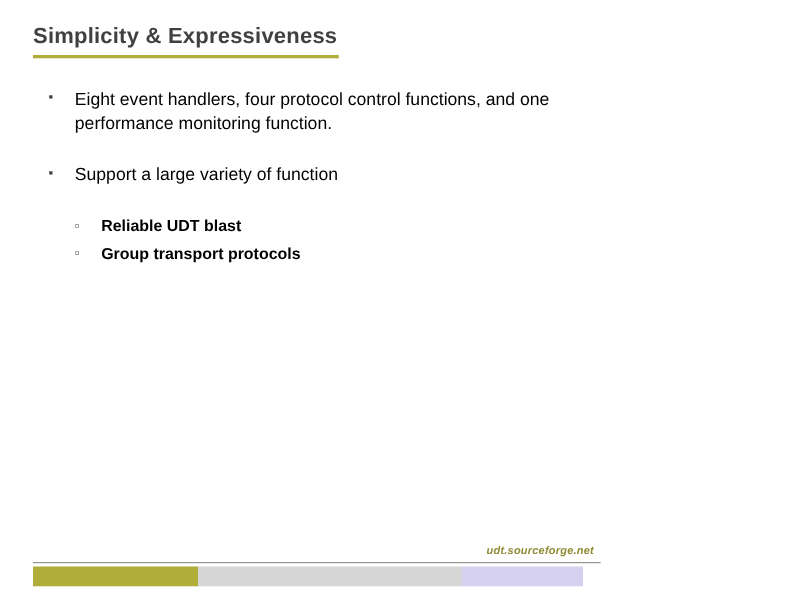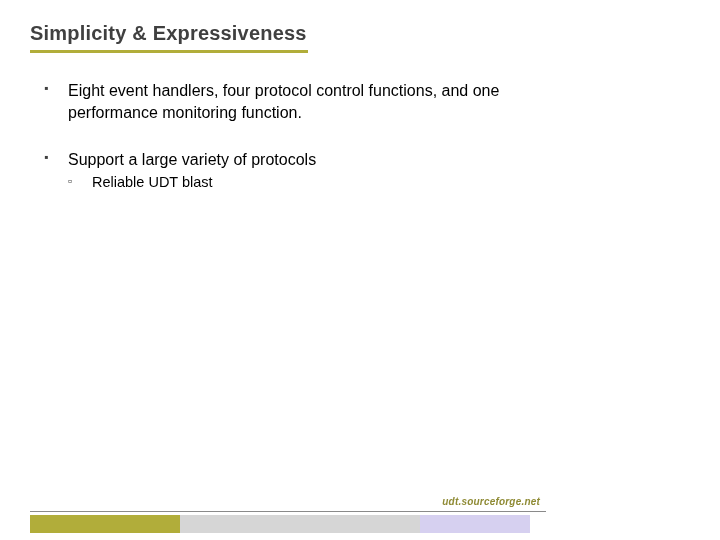--- a/index.html
+++ b/index.html
@@ -5,21 +5,21 @@
   * { margin: 0; padding: 0; box-sizing: border-box; }
   html, body { width: 720px; height: 540px; background: #ffffff; font-family: Arial, Helvetica, sans-serif; position: relative; overflow: hidden; }
   .slide { width: 576px; height: 540px; position: relative; background: #ffffff; }
   .title-wrap { position: absolute; left: 30px; top: 22px; }
   .title { font-size: 20px; font-weight: bold; color: #404040; letter-spacing: 0.2px; }
   .title-rule { position: absolute; left: 30px; top: 50px; width: 278px; height: 3px; background: #b1ad3a; }
   .content { position: absolute; left: 44px; top: 80px; right: 44px; color: #000000; }
   .lvl1 { list-style: none; }
   .lvl1 > li { position: relative; padding-left: 24px; margin-bottom: 26px; font-size: 16px; line-height: 1.35; }
   .lvl1 > li::before { content: "\25AA"; position: absolute; left: 0; top: 0; font-size: 12px; color: #3f3f3f; }
-  .lvl2 { list-style: none; margin-top: 2px; }
+  .lvl2 { list-style: none; margin-top: 26px; font-weight: bold; }
   .lvl2 > li { position: relative; padding-left: 24px; margin-bottom: 6px; font-size: 14.5px; line-height: 1.35; }
   .lvl2 > li::before { content: "\25AB"; position: absolute; left: 0; top: 0; font-size: 12px; color: #3f3f3f; }
   .footer-url { position: absolute; right: 36px; bottom: 33px; font-size: 10px; font-style: italic; font-weight: bold; color: #8f8b35; letter-spacing: 0.2px; }
   .footer-rule { position: absolute; left: 30px; right: 30px; bottom: 28px; height: 1px; background: #8a8a8a; }
   .footer-bar { position: absolute; left: 30px; bottom: 7px; height: 18px; display: flex; }
   .bar-seg { height: 18px; }
   .seg-olive { background: #b1ad3a; }
   .seg-gray  { background: #d6d6d6; }
   .seg-lav   { background: #d6d0f0; }
 </style>
@@ -31,24 +31,27 @@
     <div class="title">Simplicity &amp; Expressiveness</div>
   </div>
   <div class="title-rule"></div>
 
   <div class="content">
     <ul class="lvl1">
       <li>
         <span>Eight event handlers, four protocol control functions, and one performance monitoring function.</span>
       </li>
       <li>
-        <span>Support a large variety of protocols</span>
+        <span>Support a large variety of function</span>
         <ul class="lvl2">
           <li>
             <span>Reliable UDT blast</span>
+          </li>
+          <li>
+            <span>Group transport protocols</span>
           </li>
         </ul>
       </li>
     </ul>
   </div>
 
   <div class="footer-url">udt.sourceforge.net</div>
   <div class="footer-rule"></div>
   <div class="footer-bar">
     <div class="bar-seg seg-olive" style="width:150px;background:#b1ad3a"></div>

